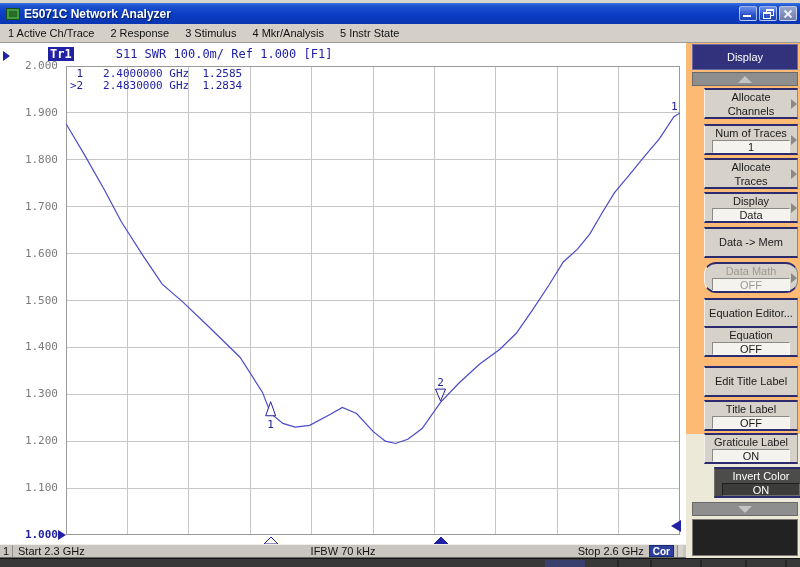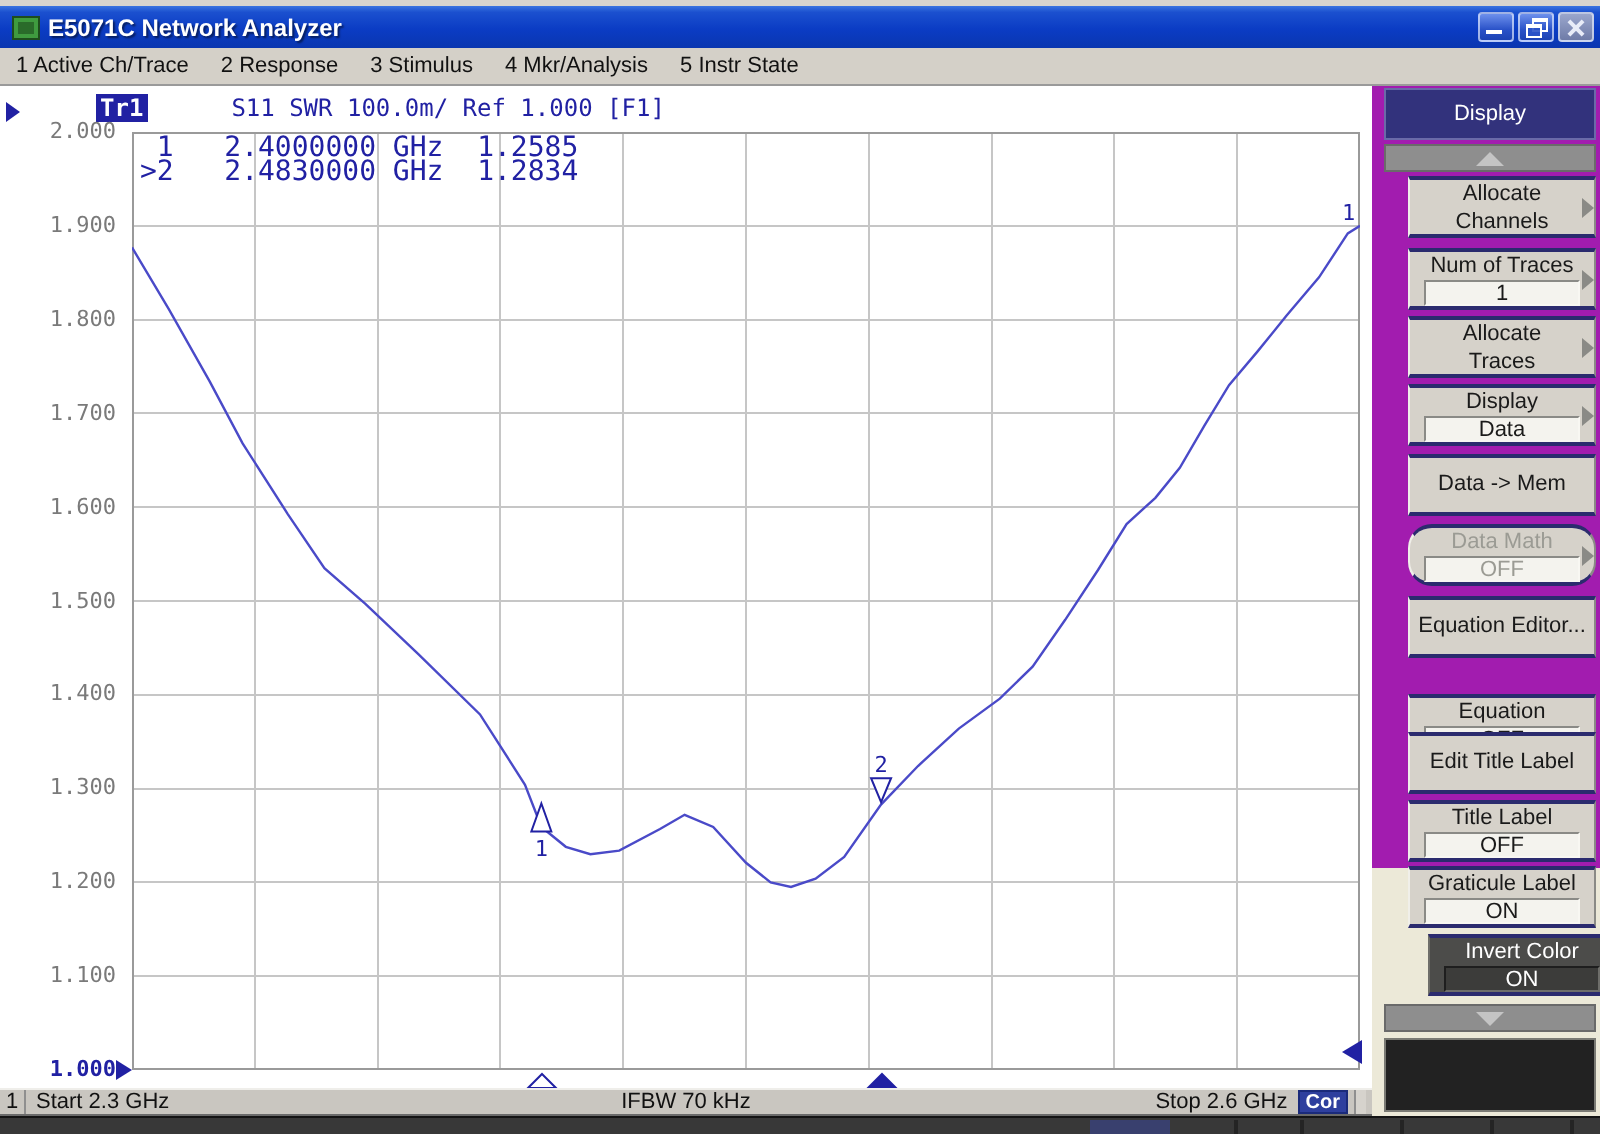--- a/index.html
+++ b/index.html
@@ -35,37 +35,37 @@
     border-bottom:5px solid transparent;margin-right:2px;}
   #trace-badge{background:#2121a3;color:#fff;font-weight:bold;padding:0 2px;margin-right:6px;}
   #plot{position:absolute;left:66px;top:23px;width:614px;height:469px;}
   #plot svg{position:absolute;left:0;top:0;}
   .ylabel{position:absolute;left:8px;width:50px;text-align:right;height:14px;
     font-family:"DejaVu Sans Mono",monospace;font-size:11px;color:#7a7a7a;}
   .ylabel.ref{color:#2121a3;font-weight:bold;}
   #ref-arrow{position:absolute;left:58px;top:487px;width:0;height:0;
     border-left:8px solid #2121a3;border-top:5px solid transparent;border-bottom:5px solid transparent;}
   #marker-readout{position:absolute;left:70px;top:25px;margin:0;
-    font-family:"DejaVu Sans Mono",monospace;font-size:14px;line-height:12px;color:#2121a3;}
+    font-family:"DejaVu Sans Mono",monospace;font-size:11px;line-height:12px;color:#2121a3;}
   .stim-marker{position:absolute;top:493px;}
   #right-edge-arrow{position:absolute;left:671px;top:477px;width:0;height:0;
     border-right:10px solid #2121a3;border-top:6px solid transparent;border-bottom:6px solid transparent;}
   
   #statusbar{position:absolute;left:0;top:544px;width:686px;height:14px;background:#c9c6c0;
     border-top:1px solid #efeeea;border-bottom:1px solid #6a6a6a;
     display:flex;align-items:center;font-size:11px;color:#111;}
   #chan-cell{width:13px;text-align:center;border-right:1px solid #8f8f8f;height:12px;line-height:12px;}
   #start-label{padding-left:5px;}
   #ifbw-label{position:absolute;left:0;width:686px;text-align:center;}
   #status-right{margin-left:auto;display:flex;align-items:center;padding-right:3px;position:relative;}
   #cor-badge{background:#2e3f9e;border:1px solid #1a2a7a;color:#fff;font-weight:bold;font-size:10px;
     padding:0 3px;margin-left:5px;height:12px;line-height:11px;}
   #status-spacer{width:6px;height:12px;background:#d6d3cd;border-left:1px solid #8f8f8f;margin-left:3px;}
   
-  #sidebar{position:absolute;left:686px;top:43px;width:114px;height:391px;background:#a21caf;}
+  #sidebar{position:absolute;left:686px;top:43px;width:114px;height:391px;background:#fdba74;}
   #sk-header{position:absolute;left:6px;top:1px;width:106px;height:26px;background:#32327c;
     border:1px solid #6a6aa8;color:#fff;font-size:11px;text-align:center;line-height:24px;}
   .arrow-bar{position:absolute;left:6px;width:106px;height:14px;background:#8e8e8e;border:1px solid #6a6a6a;}
   #sk-up{top:29px;} #sk-down{top:459px;}
   .arrow-bar .tri{position:absolute;left:50%;transform:translateX(-50%);width:0;height:0;}
   #sk-up .tri{top:3px;border-left:7px solid transparent;border-right:7px solid transparent;border-bottom:7px solid #c4c4c4;}
   #sk-down .tri{top:3px;border-left:7px solid transparent;border-right:7px solid transparent;border-top:7px solid #c4c4c4;}
   .softkey{position:absolute;left:18px;width:94px;height:31px;background:#d6d2ca;
     border-top:2px solid #2b2b6e;border-bottom:2px solid #2b2b6e;
     border-left:1px solid #f0efe9;border-right:1px solid #8a8a86;
@@ -223,21 +223,21 @@
           <div class="lbl single">Data -&gt; Mem</div>
         </div>
         <div class="softkey disabled" style="top: 219px;">
           <div class="lbl">Data Math</div>
           <div class="val">OFF</div>
           <span class="sk-arrow"></span>
         </div>
         <div class="softkey" style="top: 255px;">
           <div class="lbl single">Equation Editor...</div>
         </div>
-        <div class="softkey" style="top: 304px;">
+        <div class="softkey" style="top: 283px;">
           <div class="lbl">Equation</div>
           <div class="val">OFF</div>
         </div>
         <div class="softkey" style="top: 323px;">
           <div class="lbl single">Edit Title Label</div>
         </div>
         <div class="softkey" style="top: 357px; text-align: center;">
           <div class="lbl">Title Label</div>
           <div class="val">OFF</div>
         </div>

